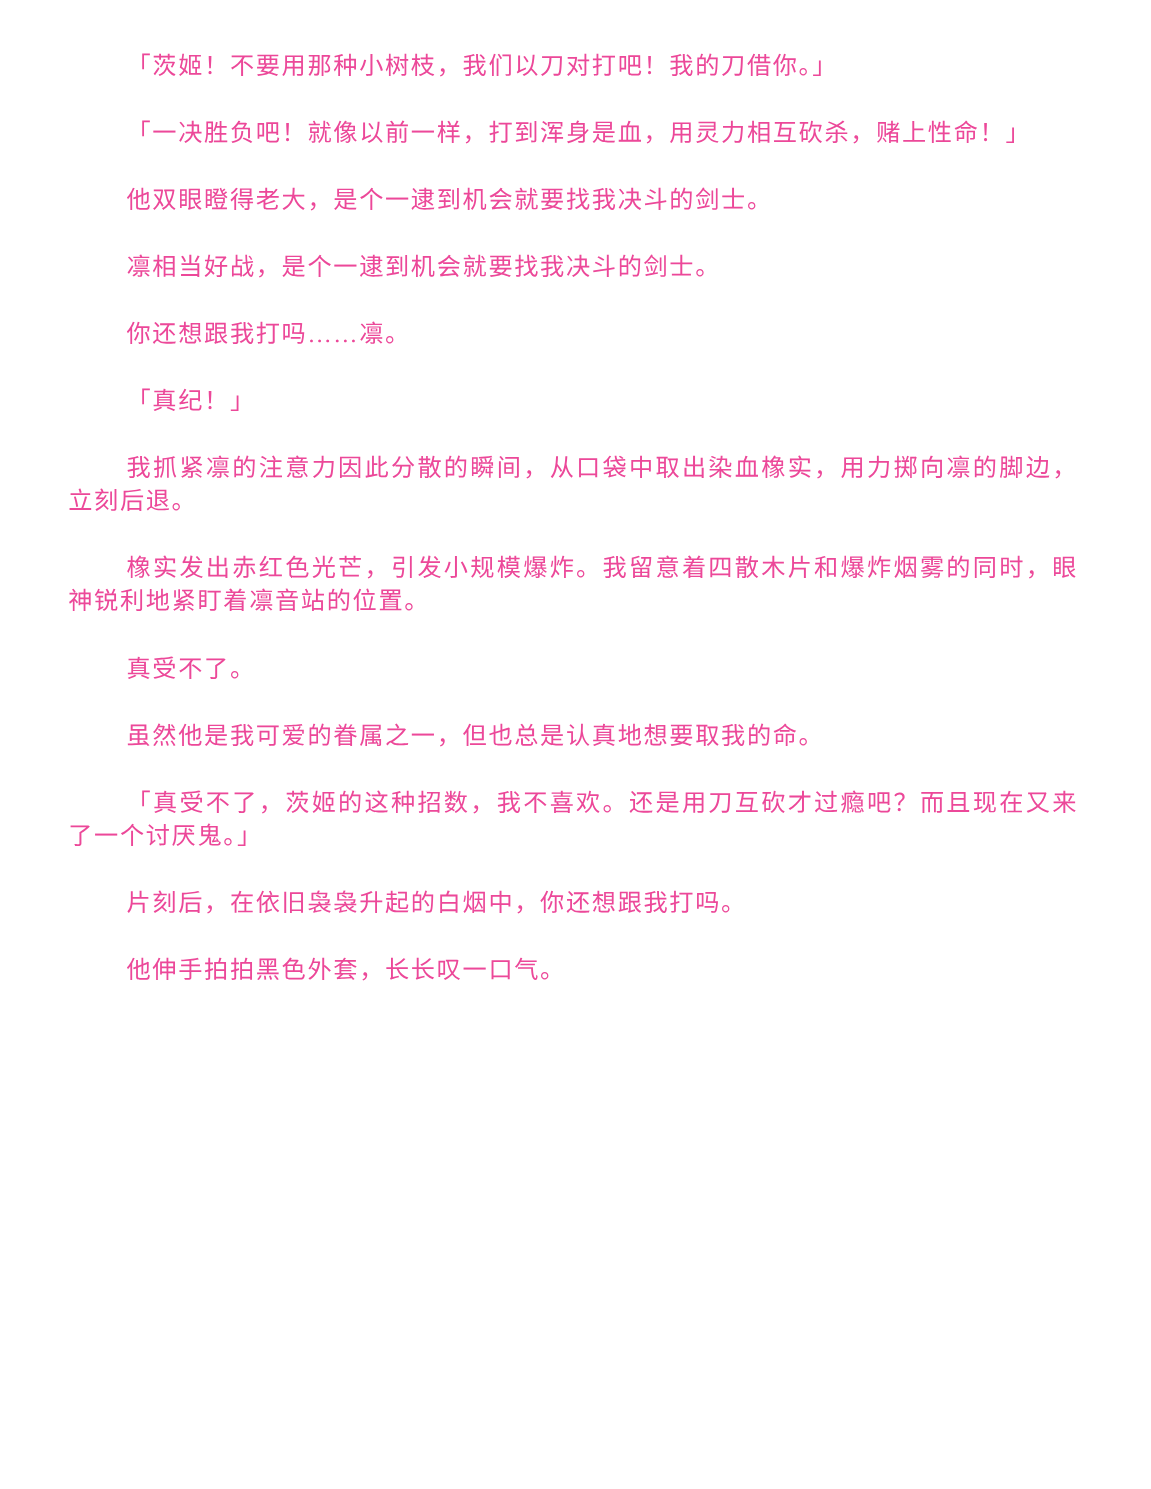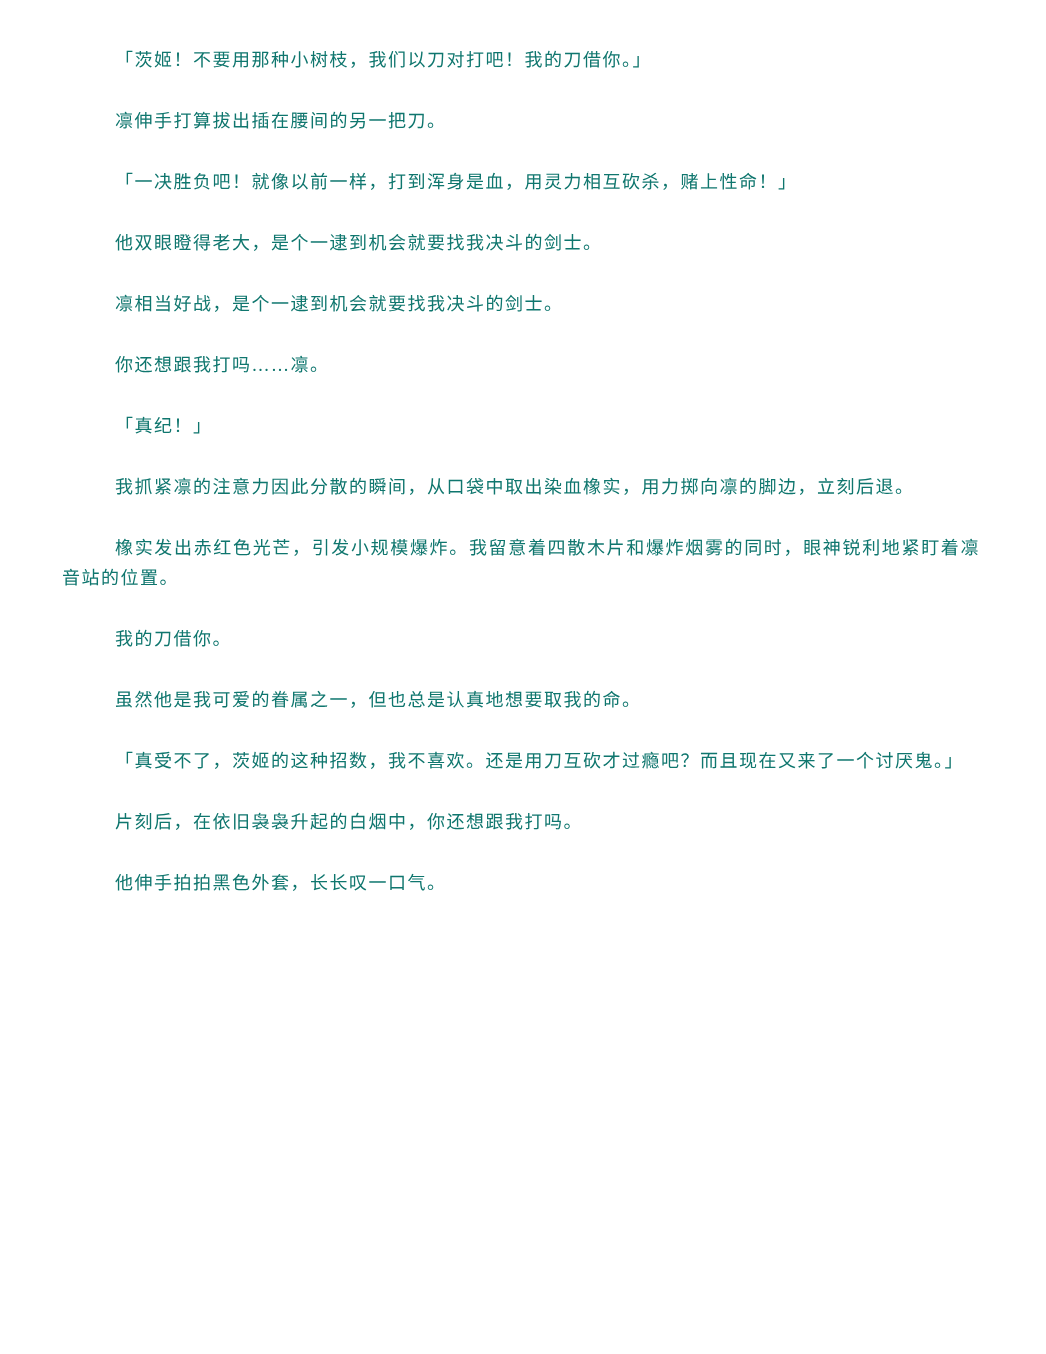--- a/index.html
+++ b/index.html
@@ -13,43 +13,42 @@
     font-family: "Liberation Serif", "DejaVu Serif", serif;
   }
   .page {
     width: 1046px;
     height: 1354px;
     background: #ffffff;
     padding: 45px 66px 40px 62px;
     overflow: hidden;
   }
   .para {
-    font-size: 18px;
+    font-size: 22px;
     line-height: 30px;
     letter-spacing: 1.5px;
-    color: #0f766e;
+    color: #ec4899;
     text-align: justify;
     text-indent: 53px;
     margin: 0 0 31px 0;
     word-break: normal;
     overflow-wrap: break-word;
   }
   .para:last-child { margin-bottom: 16px; }
 </style>
 </head>
 <body>
 
 <div class="page">
   <p class="para">「茨姬！不要用那种小树枝，我们以刀对打吧！我的刀借你。」</p>
-  <p class="para">凛伸手打算拔出插在腰间的另一把刀。</p>
   <p class="para">「一决胜负吧！就像以前一样，打到浑身是血，用灵力相互砍杀，赌上性命！」</p>
   <p class="para">他双眼瞪得老大，是个一逮到机会就要找我决斗的剑士。</p>
   <p class="para">凛相当好战，是个一逮到机会就要找我决斗的剑士。</p>
   <p class="para">你还想跟我打吗……凛。</p>
   <p class="para">「真纪！」</p>
   <p class="para">我抓紧凛的注意力因此分散的瞬间，从口袋中取出染血橡实，用力掷向凛的脚边，立刻后退。</p>
   <p class="para">橡实发出赤红色光芒，引发小规模爆炸。我留意着四散木片和爆炸烟雾的同时，眼神锐利地紧盯着凛音站的位置。</p>
-  <p class="para">我的刀借你。</p>
+  <p class="para">真受不了。</p>
   <p class="para">虽然他是我可爱的眷属之一，但也总是认真地想要取我的命。</p>
   <p class="para">「真受不了，茨姬的这种招数，我不喜欢。还是用刀互砍才过瘾吧？而且现在又来了一个讨厌鬼。」</p>
   <p class="para">片刻后，在依旧袅袅升起的白烟中，你还想跟我打吗。</p>
   <p class="para">他伸手拍拍黑色外套，长长叹一口气。</p>
 </div>
 
 </body></html>

